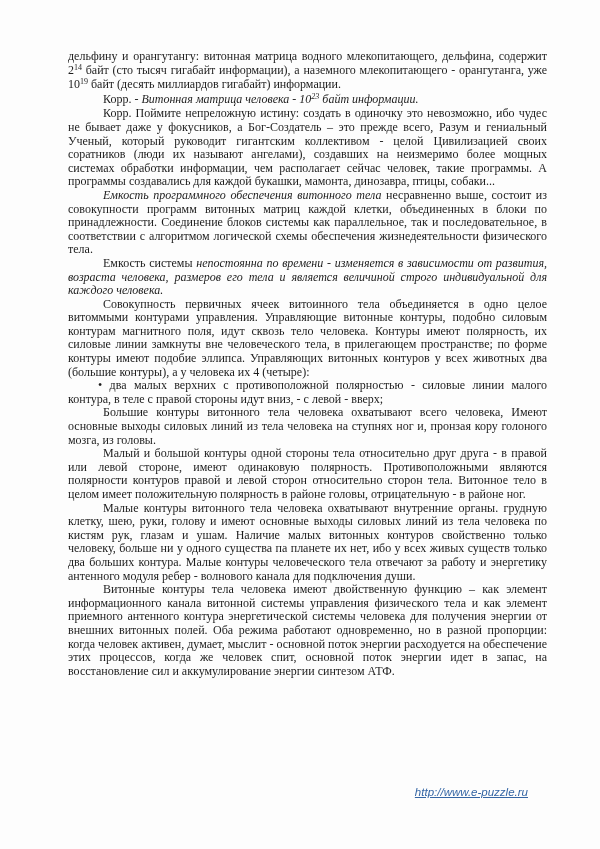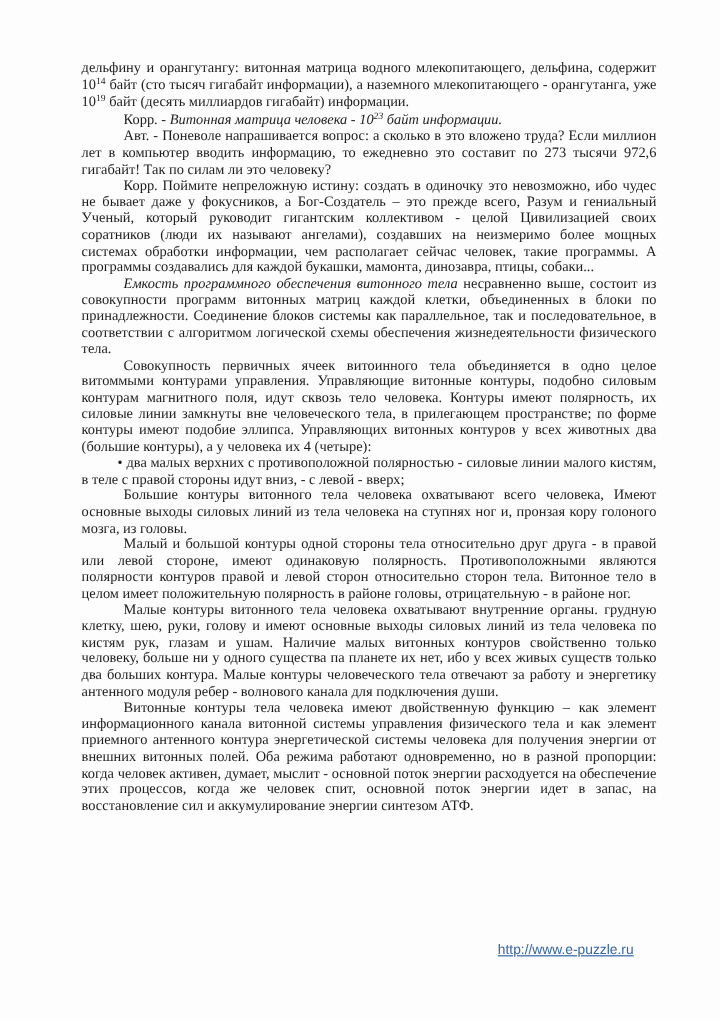--- a/index.html
+++ b/index.html
@@ -33,38 +33,39 @@
     top: -4px;
   }
   .r-isup { font-style: italic; margin-top: 48px; }
   .bullet { font-style: normal; }
   .footer-link-wrap {
     position: absolute;
     top: 786px;
     right: 72px;
     font-family: "Liberation Sans", "DejaVu Sans", sans-serif;
     font-size: 11.5px;
+    font-style: italic;
   }
   .footer-link-wrap a {
     color: #3465a4;
     text-decoration: underline;
     cursor: pointer;
   }
 </style>
 </head>
 <body>
 
 <div class="text-block">
-    <p class="p-plain"><span class="r-n">дельфину и орангутангу: витонная матрица водного млекопитающего, дельфина, содержит 10</span><span class="r-sup">14</span><span class="r-n"> байт (сто тысяч гигабайт информации), а наземного млекопитающего - орангутанга, уже 10</span><span class="r-sup">19</span><span class="r-n"> байт (десять миллиардов гигабайт) информации.</span></p>
+    <p class="p-plain"><span class="r-n">дельфину и орангутангу: витонная матрица водного млекопитающего, дельфина, содержит 2</span><span class="r-sup">14</span><span class="r-n"> байт (сто тысяч гигабайт информации), а наземного млекопитающего - орангутанга, уже 10</span><span class="r-sup">19</span><span class="r-n"> байт (десять миллиардов гигабайт) информации.</span></p>
     <p class="p-indent"><span class="r-n">Корр. - </span><span class="r-i">Витонная матрица человека - 10</span><span class="r-isup">23</span><span class="r-i"> байт информации.</span></p>
-    <p class="p-indent"><span class="r-n">Авт. - Поневоле напрашивается вопрос: а сколько в это вложено труда? Если миллион лет в компьютер вводить информацию, то ежедневно это составит по 273 тысячи 972,6 гигабайт! Так по силам ли это человеку?</span></p>
     <p class="p-indent"><span class="r-n">Корр. Поймите непреложную истину: создать в одиночку это невозможно, ибо чудес не бывает даже у фокусников, а Бог-Создатель – это прежде всего, Разум и гениальный Ученый, который руководит гигантским коллективом - целой Цивилизацией своих соратников (люди их называют ангелами), создавших на неизмеримо более мощных системах обработки информации, чем располагает сейчас человек, такие программы. А программы создавались для каждой букашки, мамонта, динозавра, птицы, собаки...</span></p>
     <p class="p-indent"><span class="r-bi">Емкость программного обеспечения витонного тела</span><span class="r-n"> несравненно выше, состоит из совокупности программ витонных матриц каждой клетки, объединенных в блоки по принадлежности. Соединение блоков системы как параллельное, так и последовательное, в соответствии с алгоритмом логической схемы обеспечения жизнедеятельности физического тела.</span></p>
+    <p class="p-indent"><span class="r-n">Емкость системы </span><span class="r-bi">непостоянна по времени - изменяется в зависимости от развития, возраста человека, размеров его тела и является величиной строго индивидуальной для каждого человека.</span></p>
     <p class="p-indent"><span class="r-n">Совокупность первичных ячеек витоинного тела объединяется в одно целое витоммыми контурами управления. Управляющие витонные контуры, подобно силовым контурам магнитного поля, идут сквозь тело человека. Контуры имеют полярность, их силовые линии замкнуты вне человеческого тела, в прилегающем пространстве; по форме контуры имеют подобие эллипса. Управляющих витонных контуров у всех животных два (большие контуры), а у человека их 4 (четыре):</span></p>
-    <p class="p-bullet"><span class="bullet">•&nbsp;</span><span class="r-n">два малых верхних с противоположной полярностью - силовые линии малого кистям, в теле с правой стороны идут вниз, - с левой - вверх;</span></p>
+    <p class="p-bullet"><span class="bullet">•&nbsp;</span><span class="r-n">два малых верхних с противоположной полярностью - силовые линии малого контура, в теле с правой стороны идут вниз, - с левой - вверх;</span></p>
     <p class="p-indent"><span class="r-n">Большие контуры витонного тела человека охватывают всего человека, Имеют основные выходы силовых линий из тела человека на ступнях ног и, пронзая кору голоного мозга, из головы.</span></p>
     <p class="p-indent"><span class="r-n">Малый и большой контуры одной стороны тела относительно друг друга - в правой или левой стороне, имеют одинаковую полярность. Противоположными являются полярности контуров правой и левой сторон относительно сторон тела. Витонное тело в целом имеет положительную полярность в районе головы, отрицательную - в районе ног.</span></p>
     <p class="p-indent"><span class="r-n">Малые контуры витонного тела человека охватывают внутренние органы. грудную клетку, шею, руки, голову и имеют основные выходы силовых линий из тела человека по кистям рук, глазам и ушам. Наличие малых витонных контуров свойственно только человеку, больше ни у одного существа па планете их нет, ибо у всех живых существ только два больших контура. Малые контуры человеческого тела отвечают за работу и энергетику антенного модуля ребер - волнового канала для подключения души.</span></p>
     <p class="p-indent"><span class="r-n">Витонные контуры тела человека имеют двойственную функцию – как элемент информационного канала витонной системы управления физического тела и как элемент приемного антенного контура энергетической системы человека для получения энергии от внешних витонных полей. Оба режима работают одновременно, но в разной пропорции: когда человек активен, думает, мыслит - основной поток энергии расходуется на обеспечение этих процессов, когда же человек спит, основной поток энергии идет в запас, на восстановление сил и аккумулирование энергии синтезом АТФ.</span></p>
   </div>
 
 <div class="footer-link-wrap">
   <a href="#">http://www.e-puzzle.ru</a>
 </div>
 

